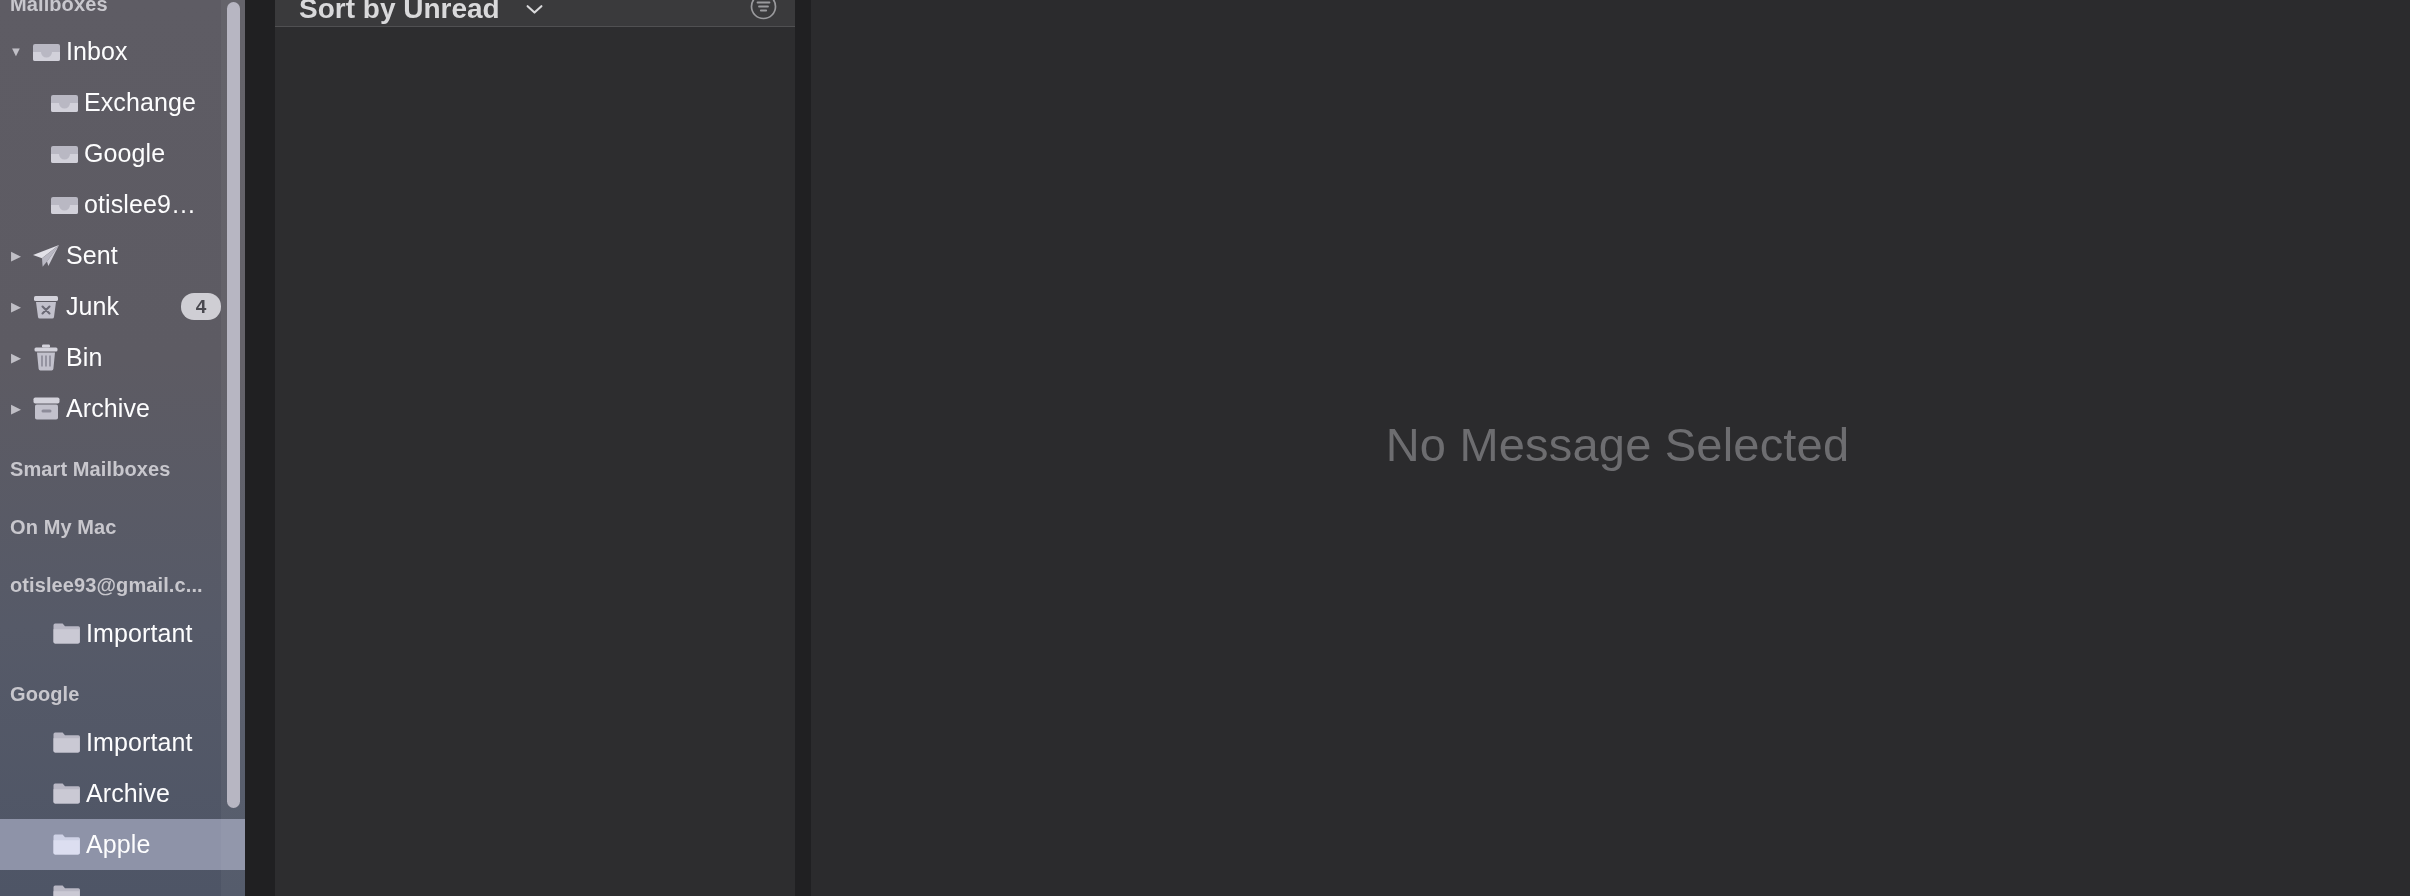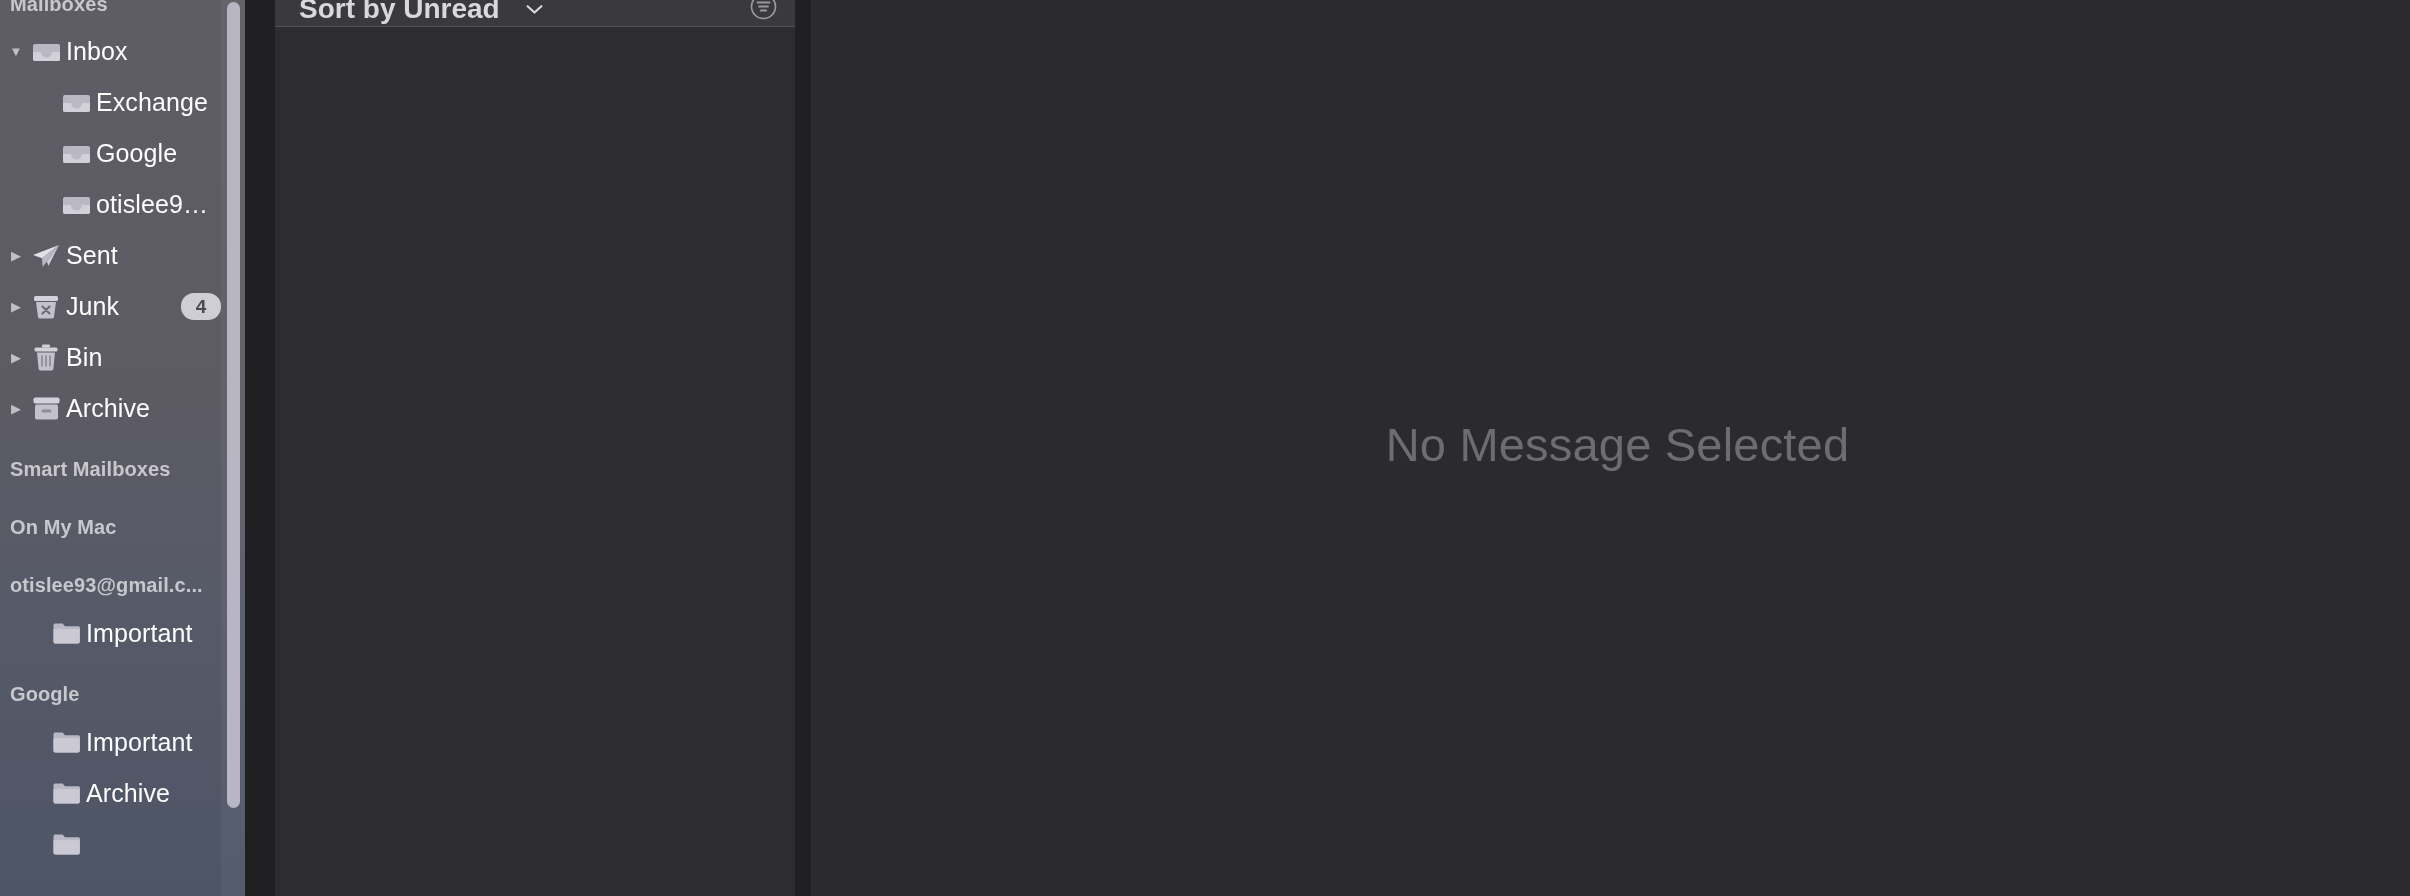--- a/index.html
+++ b/index.html
@@ -52,21 +52,21 @@
     display:flex; align-items:center; justify-content:center;
   }
   .sb-row .icon svg { display:block; }
   .sb-row .label {
     font-size:25px;
     color:#fdfdfe;
     letter-spacing:.1px;
     white-space:nowrap;
     overflow:hidden;
   }
-  .sb-row.child { padding-left:36px; }
+  .sb-row.child { padding-left:24px; }
   .sb-row.folder { padding-left:26px; }
   .sb-row .badge {
     position:absolute;
     right:24px;
     background:#cfced4;
     color:#4a4950;
     font-size:19px;
     font-weight:600;
     border-radius:13px;
     min-width:40px;
@@ -285,20 +285,30 @@
         <span class="disc blank">▶</span>
         <span class="icon">
           <svg width="29" height="23" viewBox="0 0 29 23">
               <path d="M1.5 3.2a1.7 1.7 0 0 1 1.7-1.7h7.4l2.4 2.8h13.3a1.7 1.7 0 0 1 1.7 1.7v13.8a1.7 1.7 0 0 1-1.7 1.7H3.2a1.7 1.7 0 0 1-1.7-1.7z" fill="#b9b8c5"></path>
               <path d="M1.5 7.2h26v12.6a1.7 1.7 0 0 1-1.7 1.7H3.2a1.7 1.7 0 0 1-1.7-1.7z" fill="#cac9d4"></path>
             </svg>
         </span>
         <span class="label">Archive</span>
       </div>
 
+      <div class="sb-row folder sel">
+        <span class="disc blank">▶</span>
+        <span class="icon">
+          <svg width="29" height="23" viewBox="0 0 29 23">
+              <path d="M1.5 3.2a1.7 1.7 0 0 1 1.7-1.7h7.4l2.4 2.8h13.3a1.7 1.7 0 0 1 1.7 1.7v13.8a1.7 1.7 0 0 1-1.7 1.7H3.2a1.7 1.7 0 0 1-1.7-1.7z" fill="#cfd2e6"></path>
+              <path d="M1.5 7.2h26v12.6a1.7 1.7 0 0 1-1.7 1.7H3.2a1.7 1.7 0 0 1-1.7-1.7z" fill="#dcdef0"></path>
+            </svg>
+        </span>
+        <span class="label">Apple</span>
+      </div>
 
       <div class="sb-row folder">
         <span class="disc blank">▶</span>
         <span class="icon">
           <svg width="29" height="23" viewBox="0 0 29 23">
               <path d="M1.5 3.2a1.7 1.7 0 0 1 1.7-1.7h7.4l2.4 2.8h13.3a1.7 1.7 0 0 1 1.7 1.7v13.8a1.7 1.7 0 0 1-1.7 1.7H3.2a1.7 1.7 0 0 1-1.7-1.7z" fill="#b9b8c5"></path>
               <path d="M1.5 7.2h26v12.6a1.7 1.7 0 0 1-1.7 1.7H3.2a1.7 1.7 0 0 1-1.7-1.7z" fill="#cac9d4"></path>
             </svg>
         </span>
       </div>

